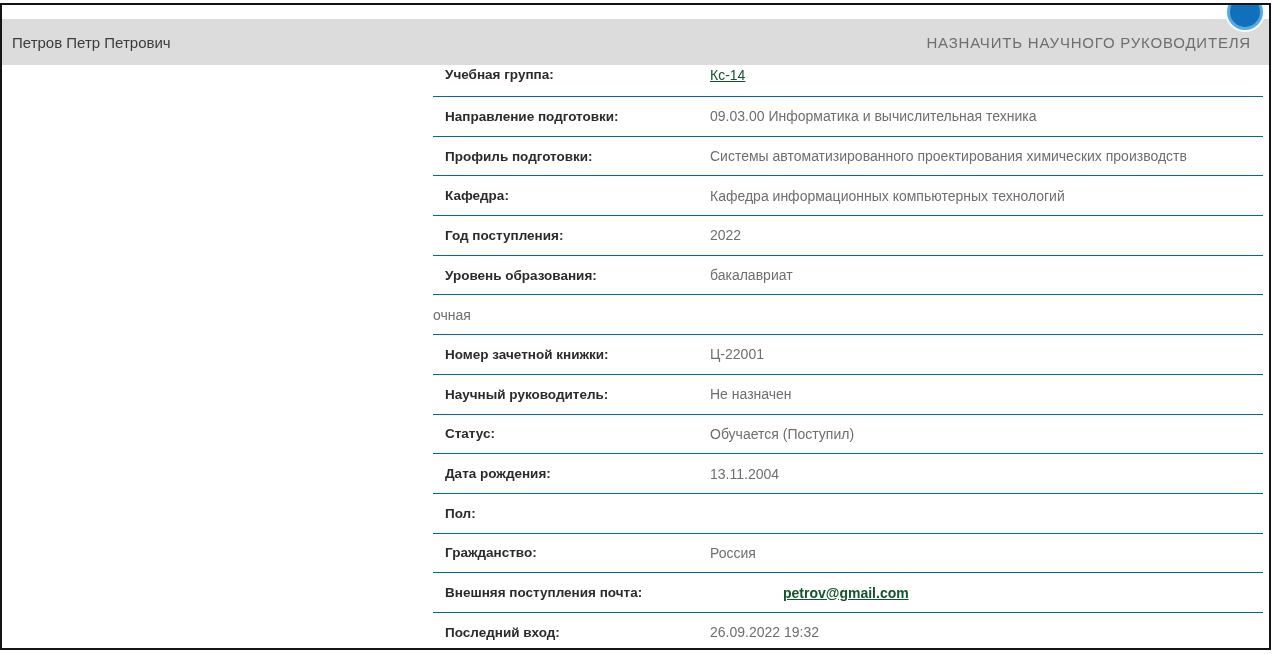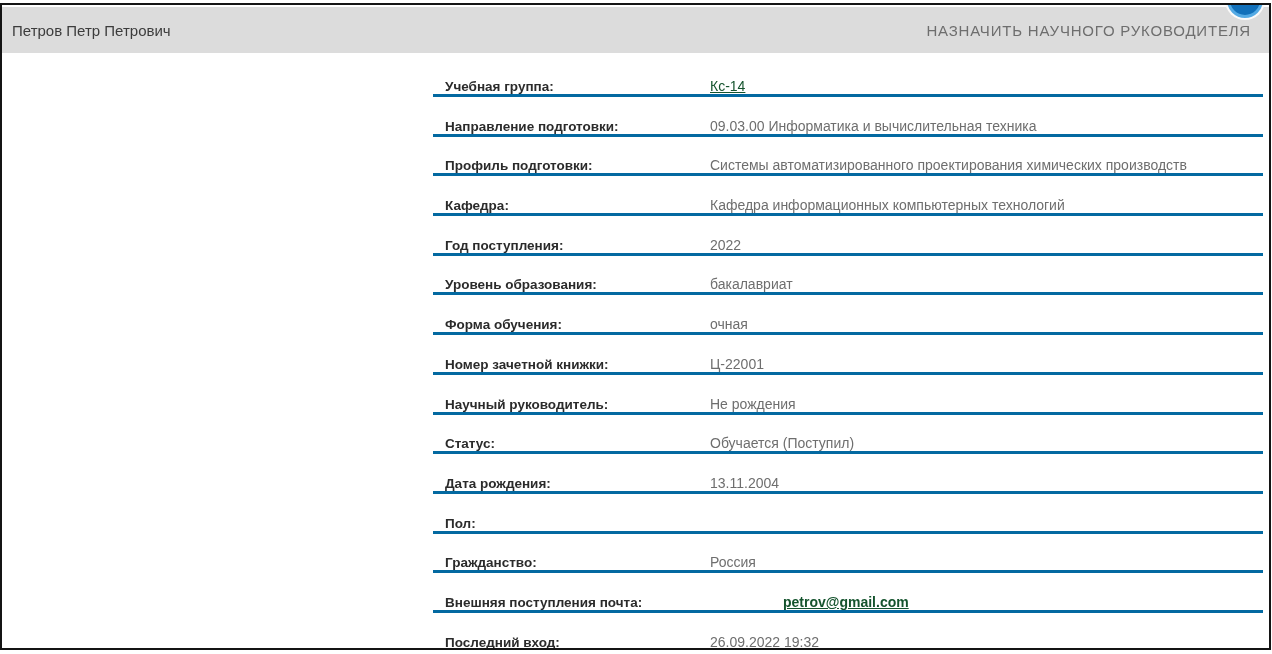--- a/index.html
+++ b/index.html
@@ -1,33 +1,33 @@
 <!DOCTYPE html>
 <html><head>
 <meta charset="utf-8">
 <style>
   html,body{margin:0;padding:0;background:#ffffff;}
   body{width:1272px;height:654px;position:relative;overflow:hidden;
        font-family:"Liberation Sans", sans-serif;}
   .frame{position:absolute;left:0;top:3px;width:1267px;height:643px;
          border:2px solid #141414;background:#ffffff;overflow:hidden;box-sizing:content-box;}
   
-  .header{position:absolute;left:0;top:2px;width:100%;height:46px;background:#dcdcdc;}
+  .header{position:absolute;left:0;top:14px;width:100%;height:46px;background:#dcdcdc;}
   .title{position:absolute;left:10px;top:50%;transform:translateY(-50%);
          font-size:15px;color:#3c3c3c;white-space:nowrap;}
   .assign-btn{position:absolute;right:16px;top:50%;transform:translateY(-50%);
          background:none;border:none;padding:4px 2px;cursor:pointer;
          font-family:"Liberation Sans", sans-serif;font-size:15px;letter-spacing:.8px;
          color:#6e6e6e;text-transform:uppercase;white-space:nowrap;}
   .fab{position:absolute;right:6px;top:-25px;width:30px;height:30px;border-radius:50%;
        background:#1170ba;border:3px solid #54aae4;box-shadow:0 0 0 2px #fafafa;cursor:pointer;}
   
   .table{position:absolute;left:431px;top:48px;width:830px;}
-  .row{display:flex;align-items:flex-end;height:39.7px;box-sizing:border-box;
-       border-bottom:3px solid #0369a1;}
+  .row{display:flex;align-items:center;height:39.7px;box-sizing:border-box;
+       border-bottom:1px solid #0369a1;}
   .row:first-child{height:44px;}
   .cell-label{width:277px;box-sizing:border-box;padding-left:12px;flex:none;
        font-size:13.5px;font-weight:bold;color:#2b2b2b;white-space:nowrap;}
   .cell-value{flex:1;font-size:14px;color:#6e6e6e;white-space:nowrap;}
   .cell-value.indent{padding-left:73px;box-sizing:border-box;font-weight:bold;}
   .cell-value a{color:#14532d;text-decoration:underline;}
 </style>
 </head>
 <body>
 
@@ -56,30 +56,29 @@
       </div>
       <div class="row">
         <div class="cell-label">Год поступления:</div>
         <div class="cell-value">2022</div>
       </div>
       <div class="row">
         <div class="cell-label">Уровень образования:</div>
         <div class="cell-value">бакалавриат</div>
       </div>
       <div class="row">
-        <div class="cell-label">Форма обучения:</div>
         <div class="cell-value">очная</div>
       </div>
       <div class="row">
         <div class="cell-label">Номер зачетной книжки:</div>
         <div class="cell-value">Ц-22001</div>
       </div>
       <div class="row">
         <div class="cell-label">Научный руководитель:</div>
-        <div class="cell-value">Не рождения</div>
+        <div class="cell-value">Не назначен</div>
       </div>
       <div class="row">
         <div class="cell-label">Статус:</div>
         <div class="cell-value">Обучается (Поступил)</div>
       </div>
       <div class="row">
         <div class="cell-label">Дата рождения:</div>
         <div class="cell-value">13.11.2004</div>
       </div>
       <div class="row">

